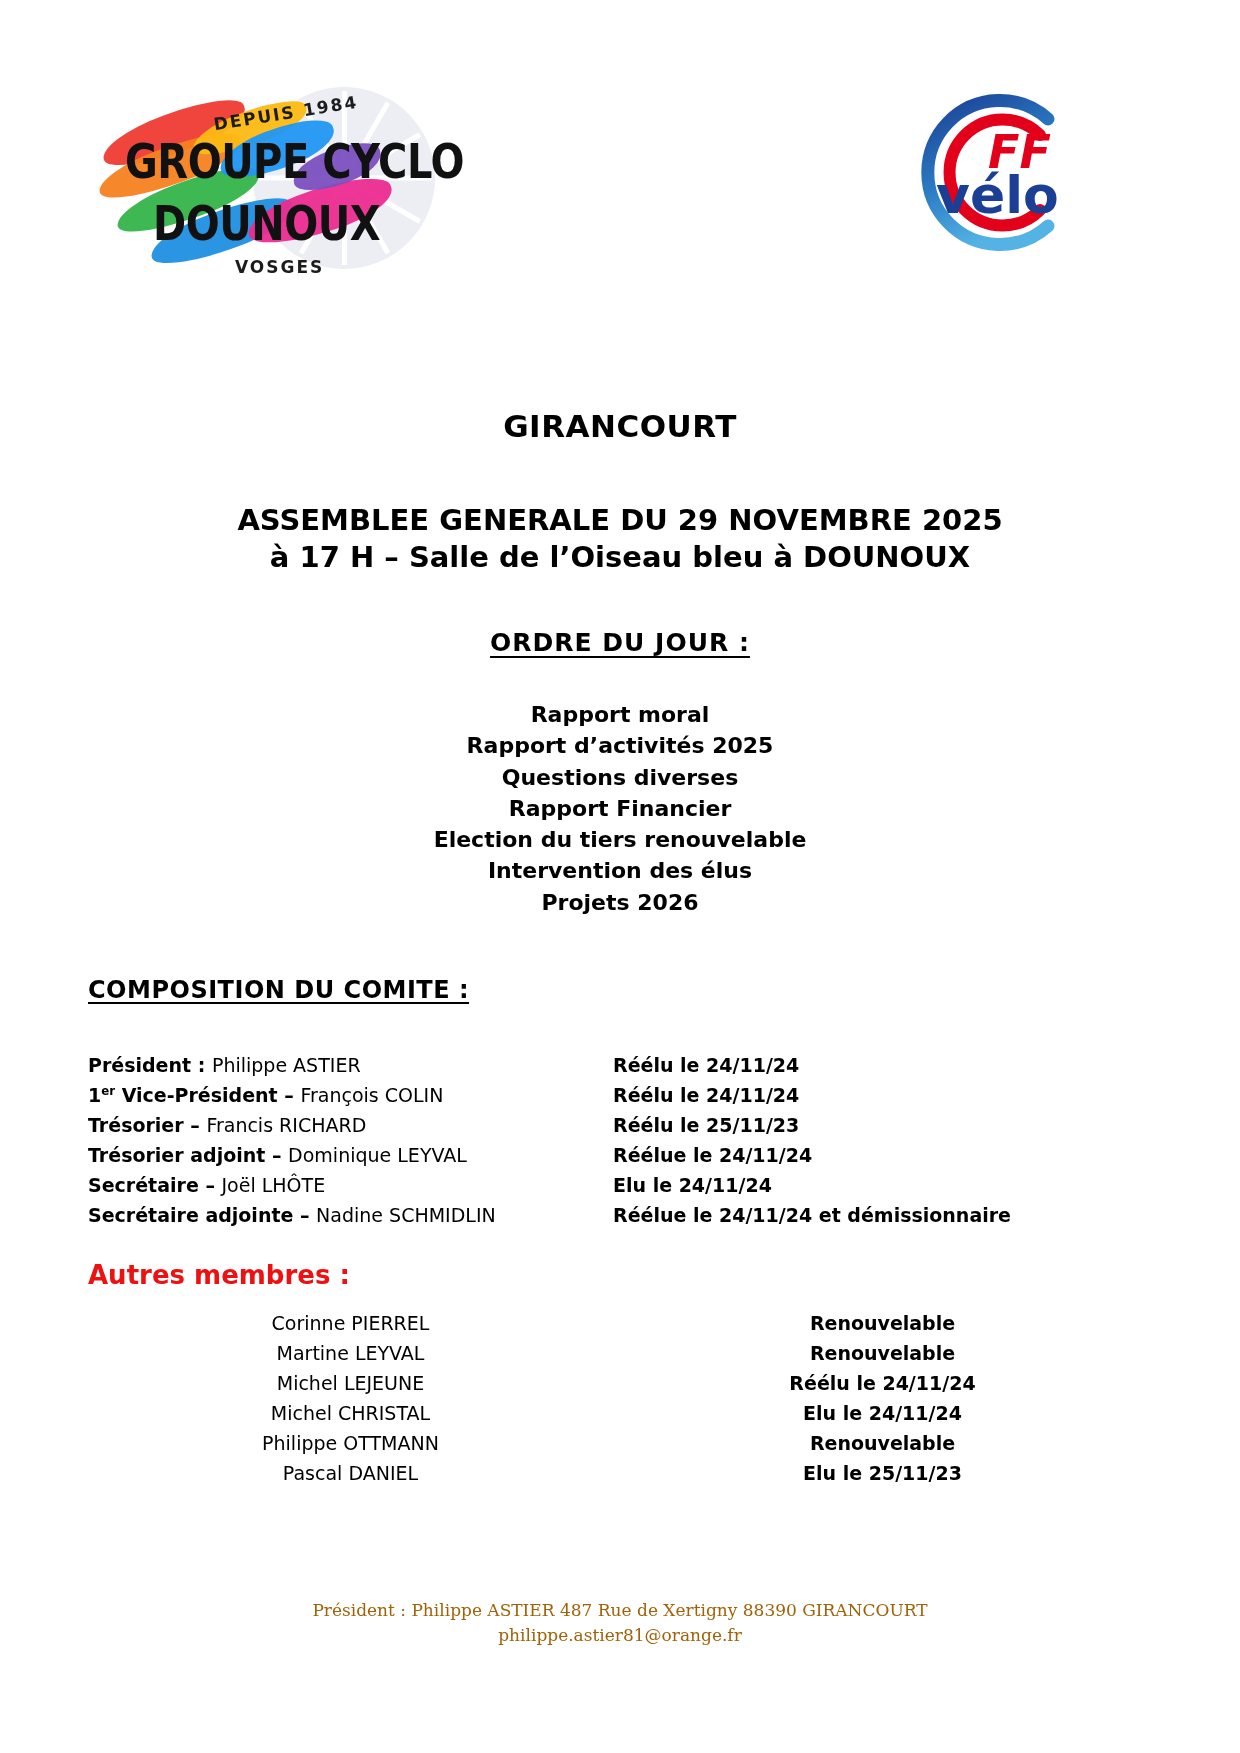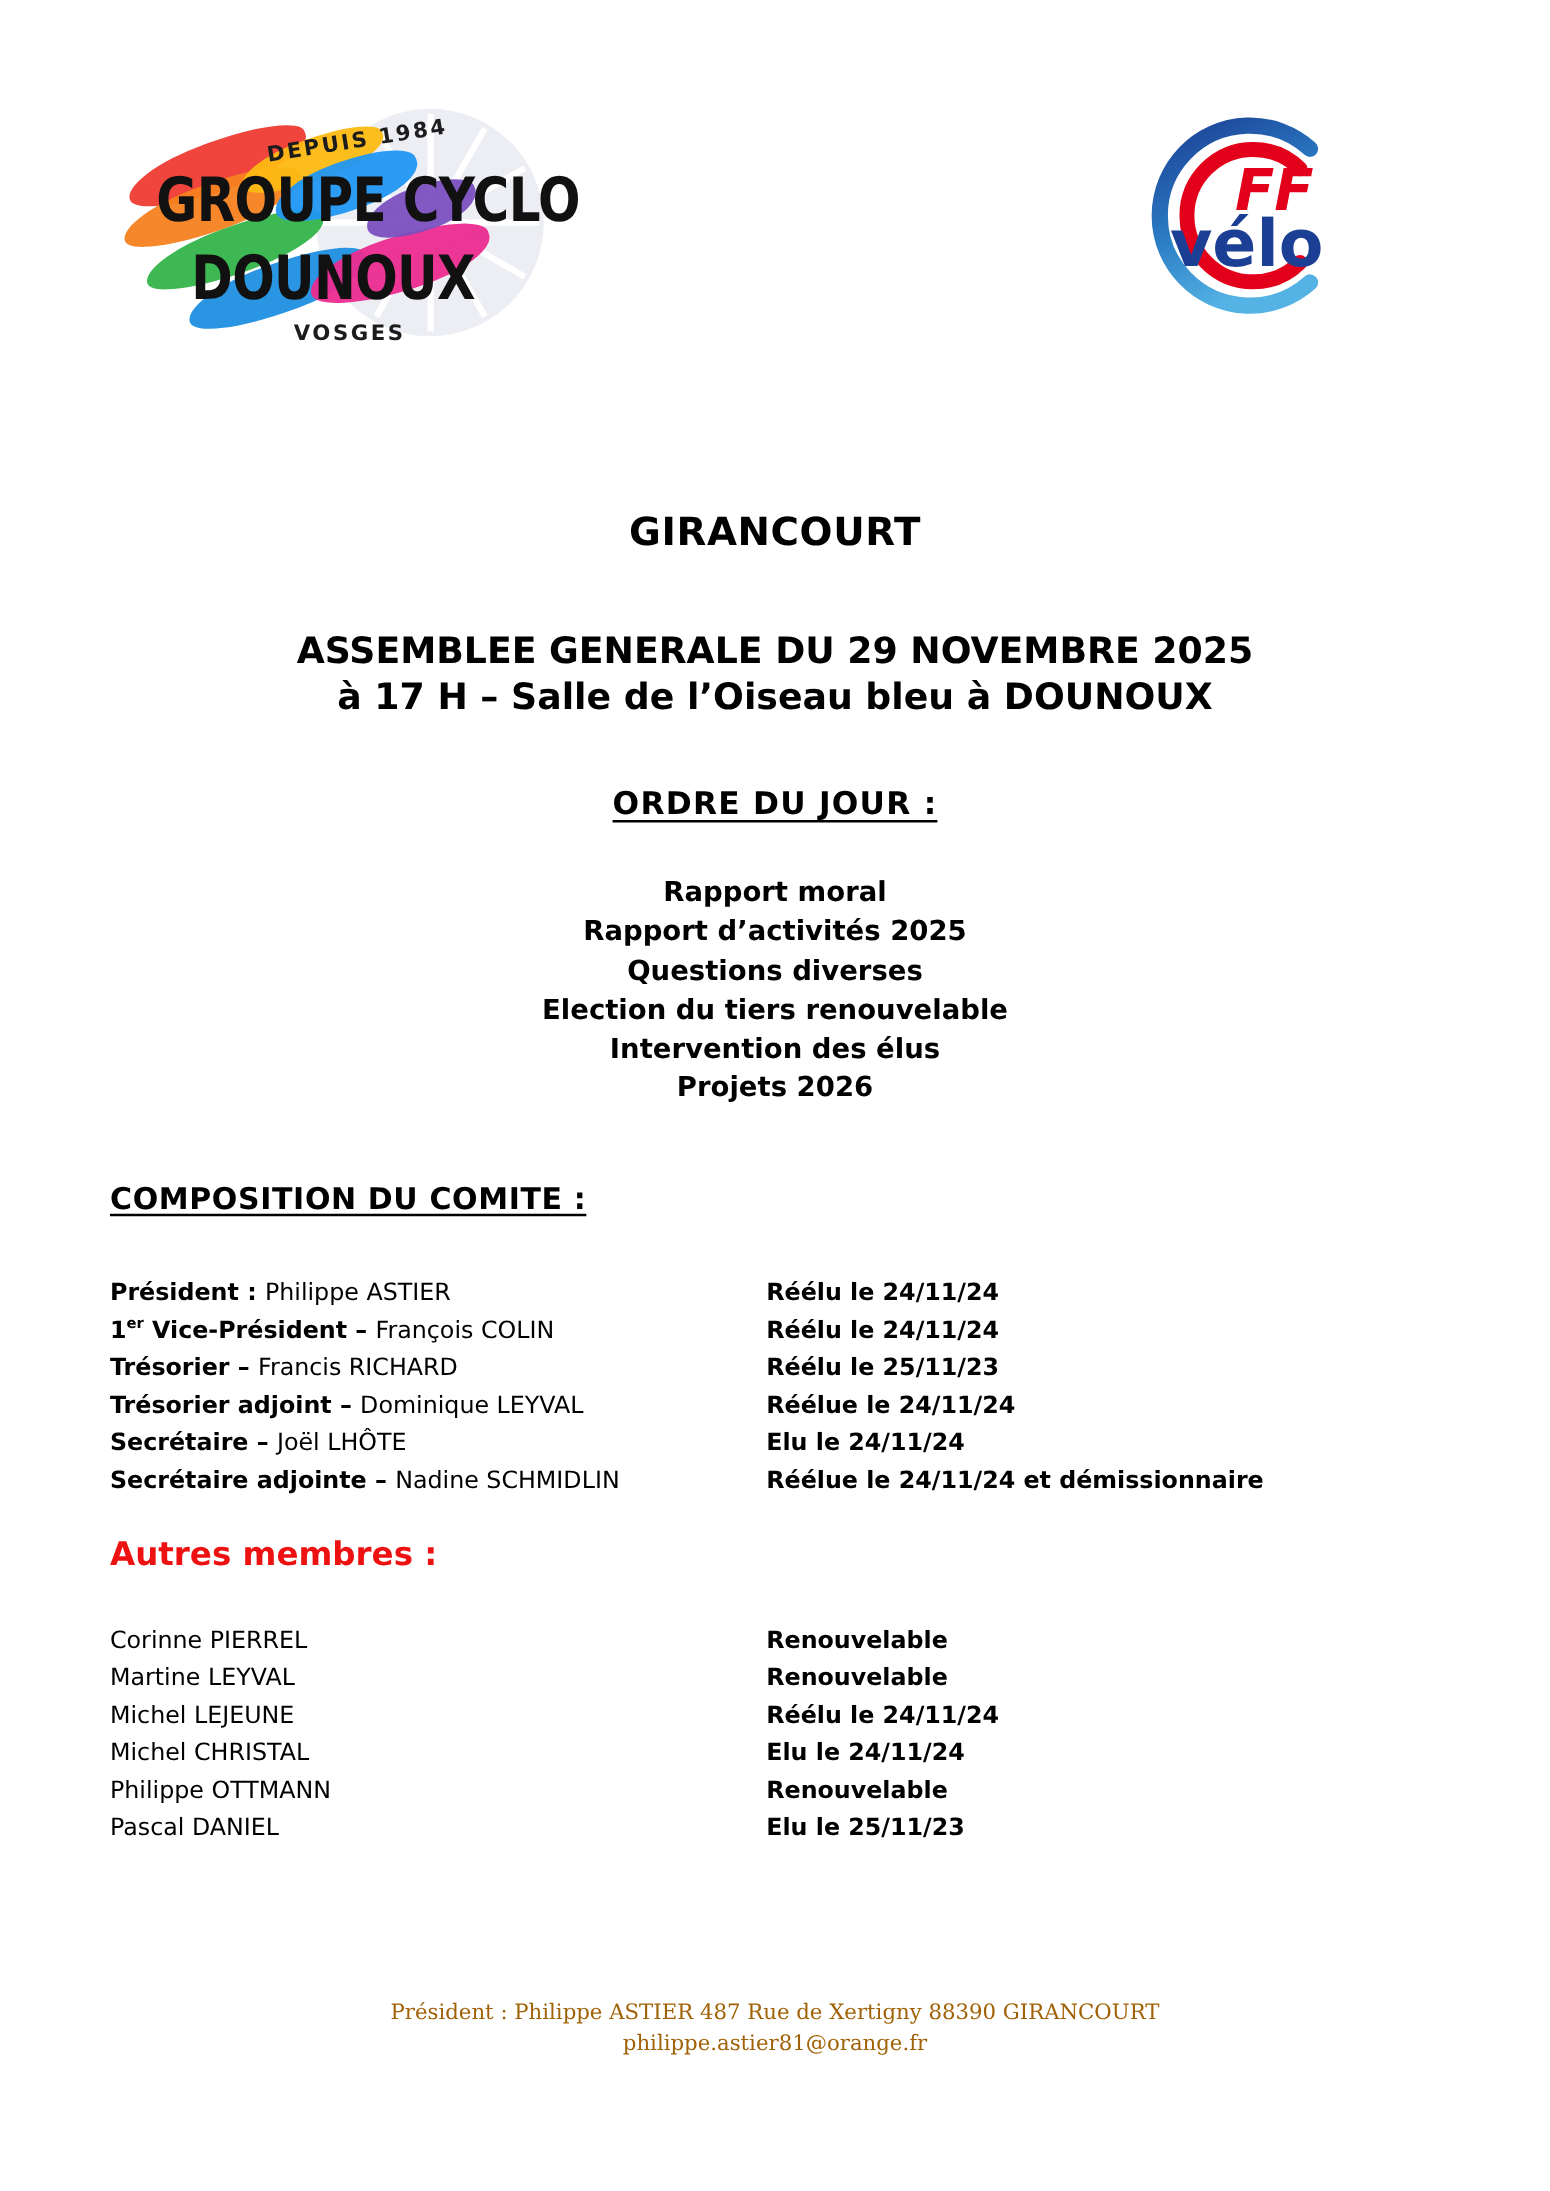--- a/index.html
+++ b/index.html
@@ -195,21 +195,22 @@
 
   .others-heading {
     margin-top: 30px;
     font-family: "DejaVu Sans", sans-serif;
     font-size: 26px;
     font-weight: 700;
     color: #ee1111;
   }
 
   .members {
-    margin-top: 38px;
+    margin-top: 18px;
+    text-align: center;
   }
   .members .col-left { font-weight: 400; }
 
   
   .footer {
     position: absolute;
     left: 0; right: 0;
     top: 1598px;
     text-align: center;
     font-family: "DejaVu Serif", serif;
@@ -279,20 +280,21 @@
     <span>ASSEMBLEE GENERALE DU 29 NOVEMBRE 2025</span>
     <span class="line2">à 17 H – Salle de l’Oiseau bleu à DOUNOUX</span>
   </div>
 
   <div class="agenda-heading">ORDRE DU JOUR :</div>
 
   <ul class="agenda-list">
     <li>Rapport moral</li>
     <li>Rapport d’activités 2025</li>
     <li>Questions diverses</li>
+    <li>Rapport Financier</li>
     <li>Election du tiers renouvelable</li>
     <li>Intervention des élus</li>
     <li>Projets 2026</li>
   </ul>
 
   <div class="section-heading">COMPOSITION DU COMITE :</div>
 
   <div class="committee">
 
     <div class="row">

